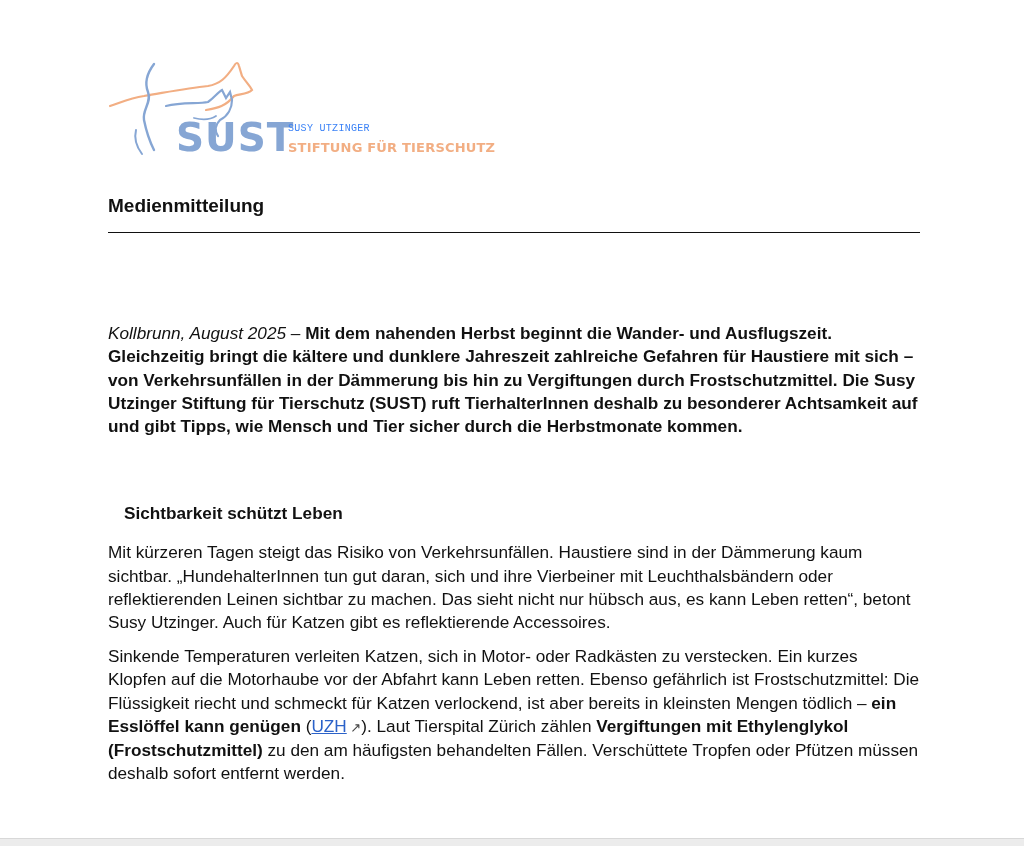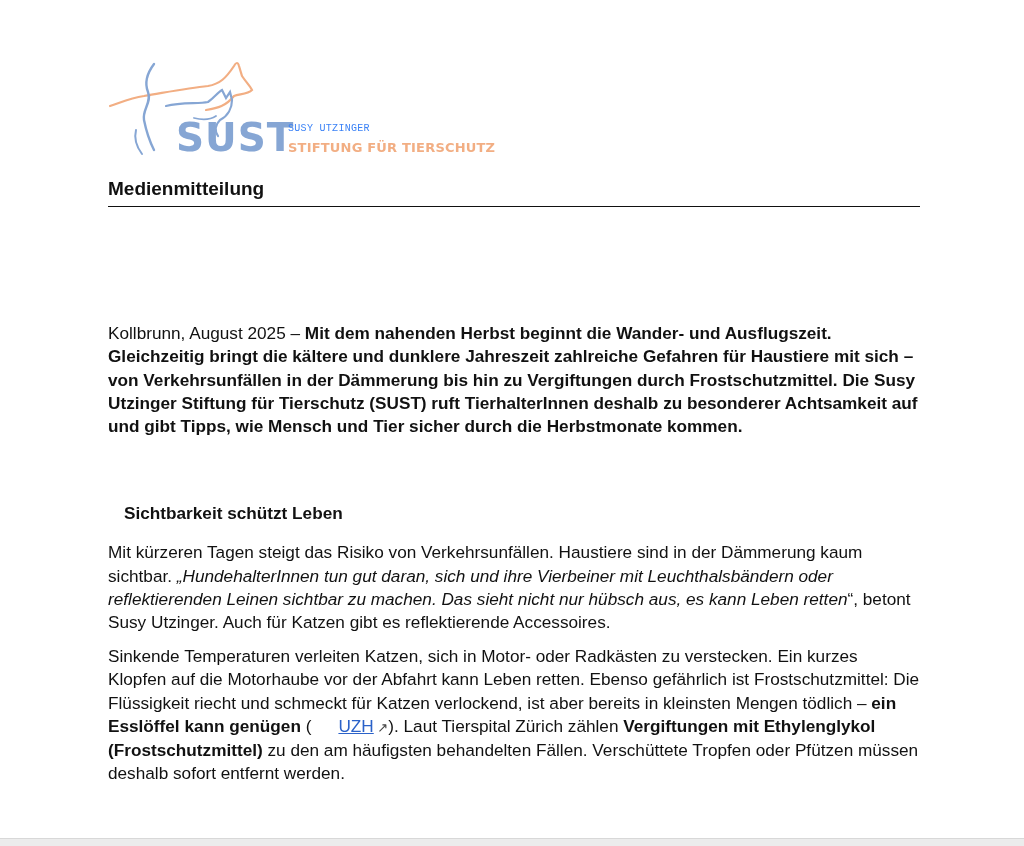--- a/index.html
+++ b/index.html
@@ -4,31 +4,31 @@
 <style>
   html,body{margin:0;padding:0;background:#ffffff;}
   body{width:1024px;height:846px;overflow:hidden;position:relative;font-family:"Liberation Sans",sans-serif;color:#111;}
   .page{position:absolute;left:0;top:0;width:1024px;height:675px;background:#fff;}
   .bottom-edge{position:absolute;left:0;top:838px;width:1024px;height:8px;background:#ececec;border-top:1px solid #d8d8d8;}
   .logo{position:absolute;left:108px;top:58px;width:400px;height:105px;}
   .logo svg{position:absolute;left:0;top:0;}
   .logo-sust{position:absolute;left:68px;top:60px;font-family:"DejaVu Sans",sans-serif;font-weight:bold;font-size:39px;color:#86a6d4;letter-spacing:1px;line-height:40px;}
   .logo-line1{position:absolute;left:180px;top:65px;font-size:10px;color:#3b82f6;letter-spacing:0.3px;font-family:Liberation Mono, monospace;}
   .logo-line2{position:absolute;left:180px;top:82px;font-size:13px;font-weight:bold;color:#f2ae83;letter-spacing:0.2px;font-family:"DejaVu Sans",sans-serif;}
-  .section-label{position:absolute;left:108px;top:177px;width:812px;border-bottom:1.5px solid #111;font-weight:bold;font-size:19px;line-height:23px;padding-bottom:6px;}
+  .section-label{position:absolute;left:108px;top:194px;width:812px;border-bottom:1.5px solid #111;font-weight:bold;font-size:19px;line-height:23px;padding-bottom:15px;}
   .headline{position:absolute;left:108px;top:228px;width:800px;font-weight:bold;font-size:24px;line-height:32px;}
   .lead{position:absolute;left:108px;top:322px;width:810px;font-size:17.2px;line-height:23.3px;}
   .lead .b{font-weight:bold;}
-  .lead .i{}
+  .lead .i{font-style:italic;}
   .sec{position:absolute;left:108px;width:812px;font-size:17.2px;line-height:23.3px;}
   .sec h2{margin:16px;font-size:17.2px;line-height:23.3px;font-weight:bold;}
   .sec p{margin:0;}
-  .sec .i{font-style:italic;}
+  .sec .i{}
   .sec .b{font-weight:bold;}
-  .link{color:#2b62c9;text-decoration:underline;margin-left:27px;}
+  .link{color:#2b62c9;text-decoration:underline;}
   .ext{font-size:13px;color:#444;}
 </style>
 </head>
 <body>
 
 <div class="page">
 
   <div class="logo">
     <svg width="200" height="105" viewBox="0 0 200 105">
 

